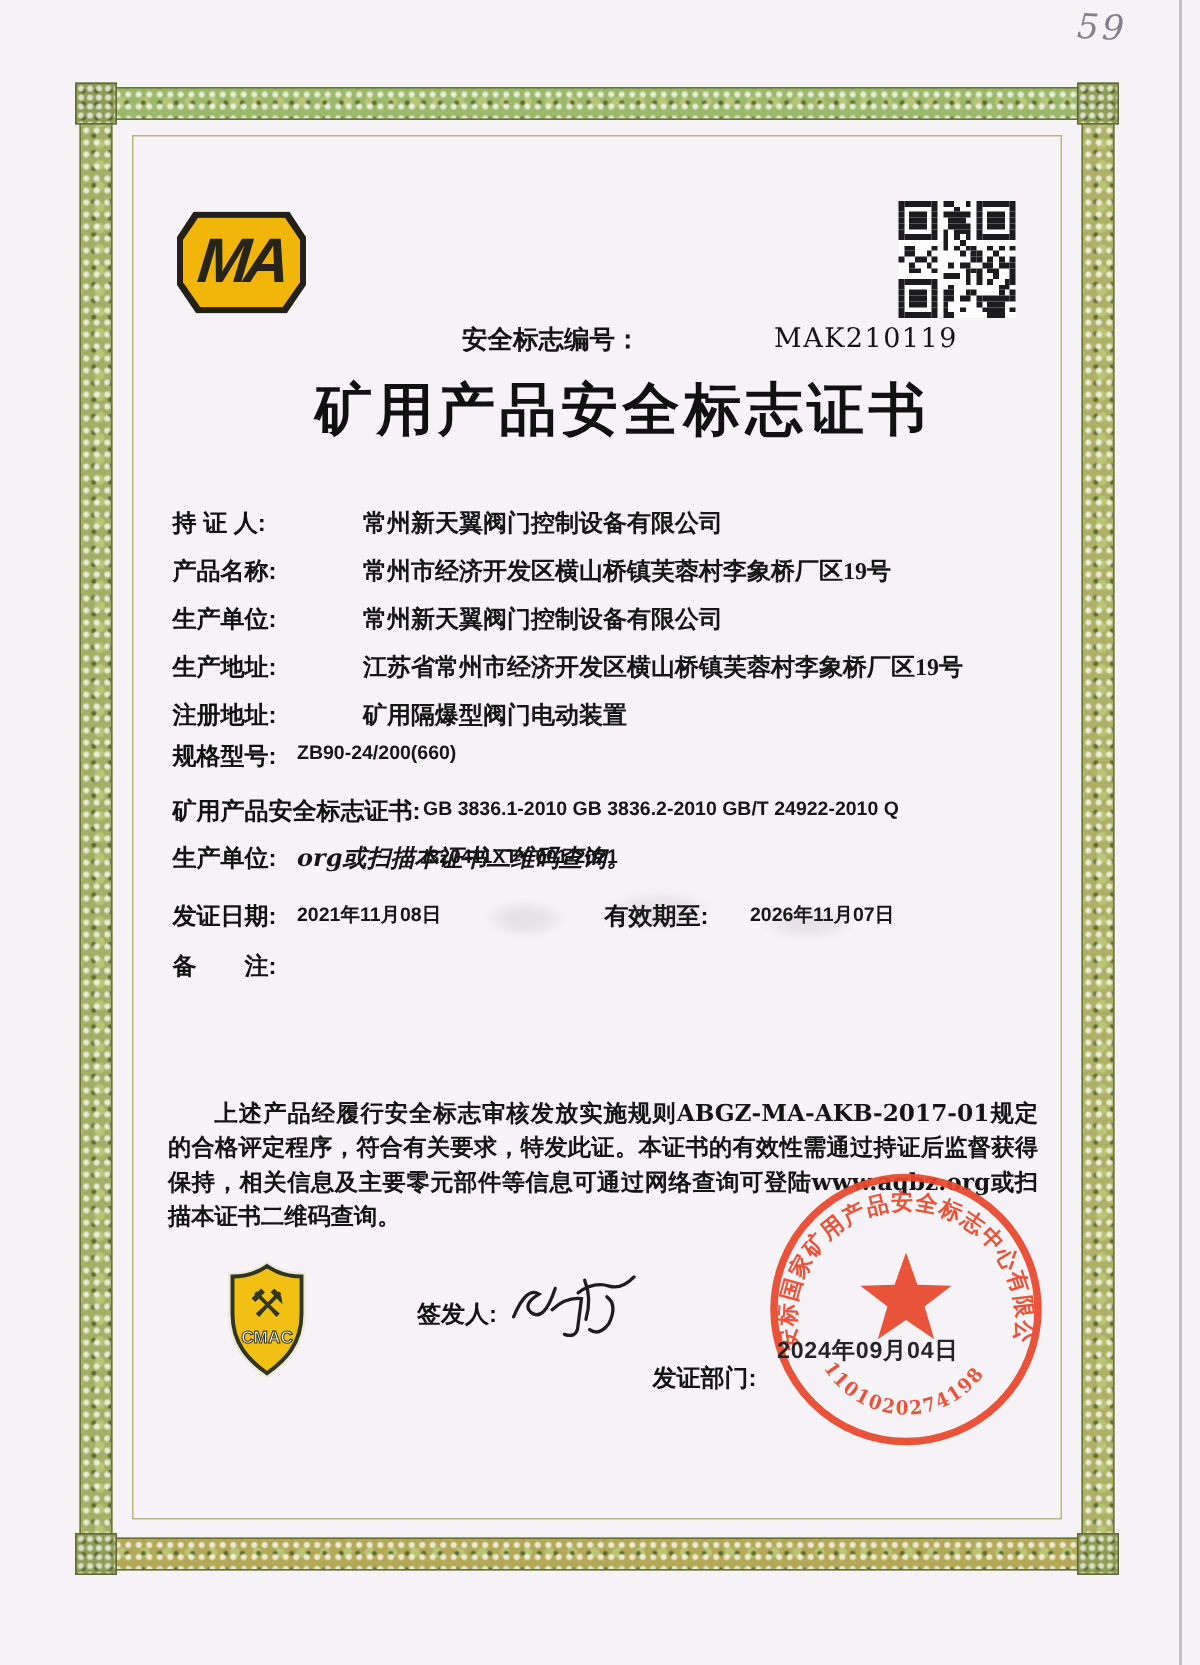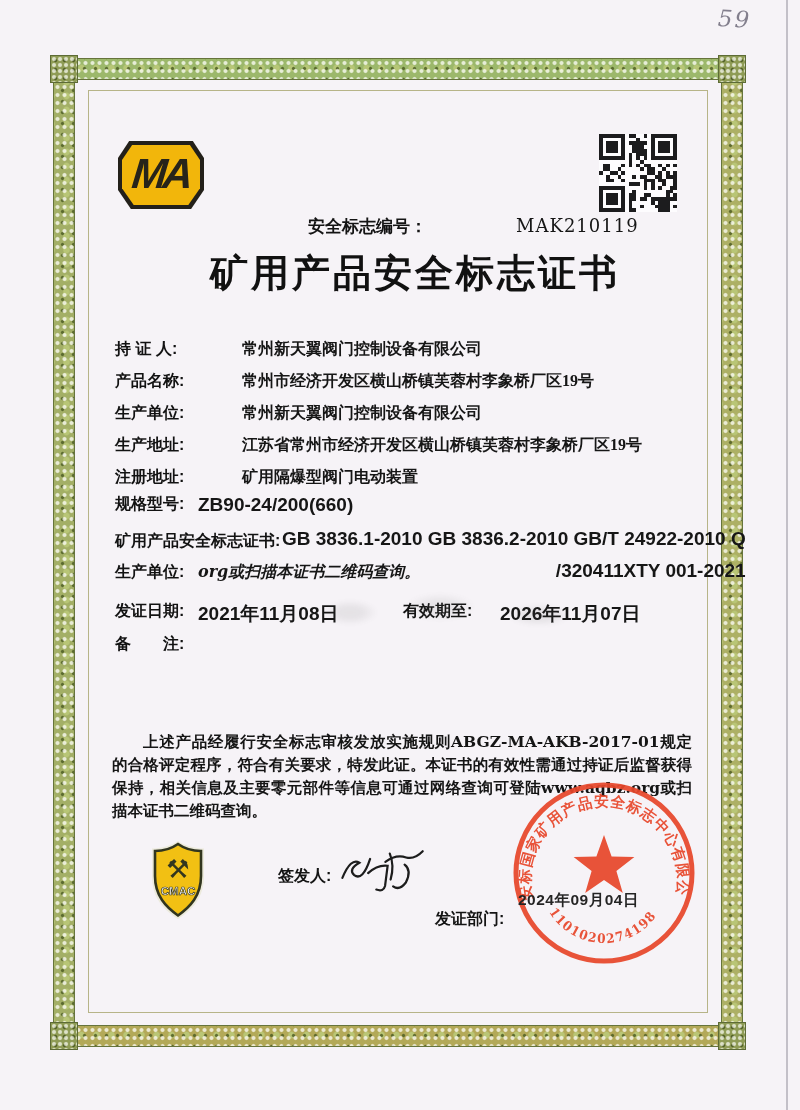--- a/index.html
+++ b/index.html
@@ -64,21 +64,21 @@
   .qr div.b { background:#1c1c1e; }
 
   
   .title { position:absolute; left:0; top:248px; width:800px; text-align:center;
     font:900 38px "DejaVu Serif", serif; letter-spacing:3px; color:#111;margin-left:15px; }
 
   
   .lbl { position:absolute; left:115px; font:700 16px "Liberation Sans", sans-serif; color:#121212; white-space:nowrap; }
   .val { position:absolute; left:198px; font-weight:700; color:#161616; white-space:nowrap; }
   .v-cn  { font-family:Liberation Serif, serif; font-size:16px;margin-left:44px; }
-  .v-sans{ font-family:"Liberation Sans", sans-serif; font-size:19px;text-align:right; }
+  .v-sans{ font-family:"Liberation Sans", sans-serif; font-size:13px; }
   .v-kai { font:italic 700 16px "DejaVu Serif", serif; }
   .v-pre { white-space:pre-line; line-height:32px; }
 
   
   .footer-par { position:absolute; left:112px; top:730px; width:580px;
     font:700 15.5px "DejaVu Serif", serif; line-height:23px; text-align:justify;
     text-indent:2em; color:#151515; }
 
   
   .cmac { position:absolute; left:150px; top:840px; }

